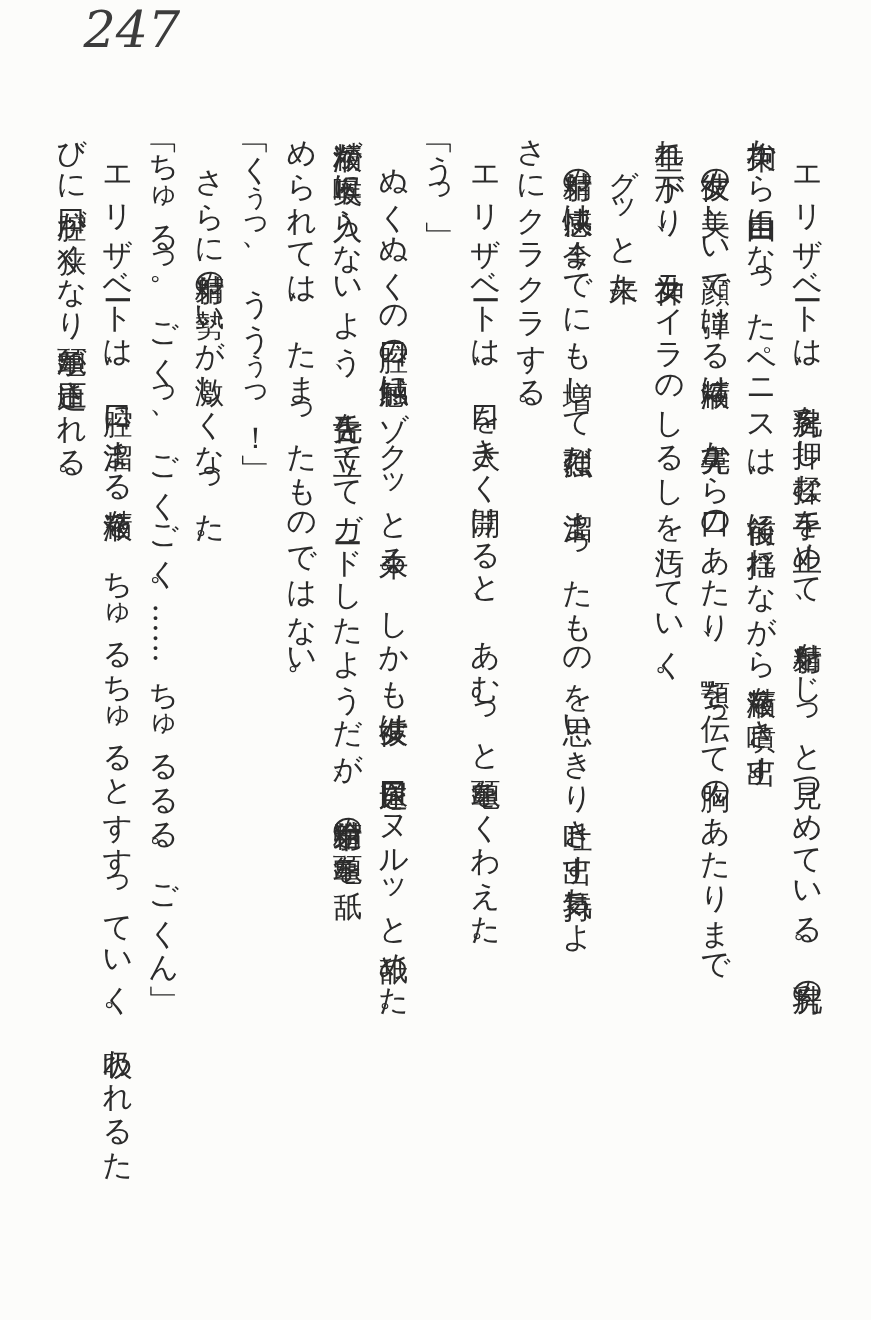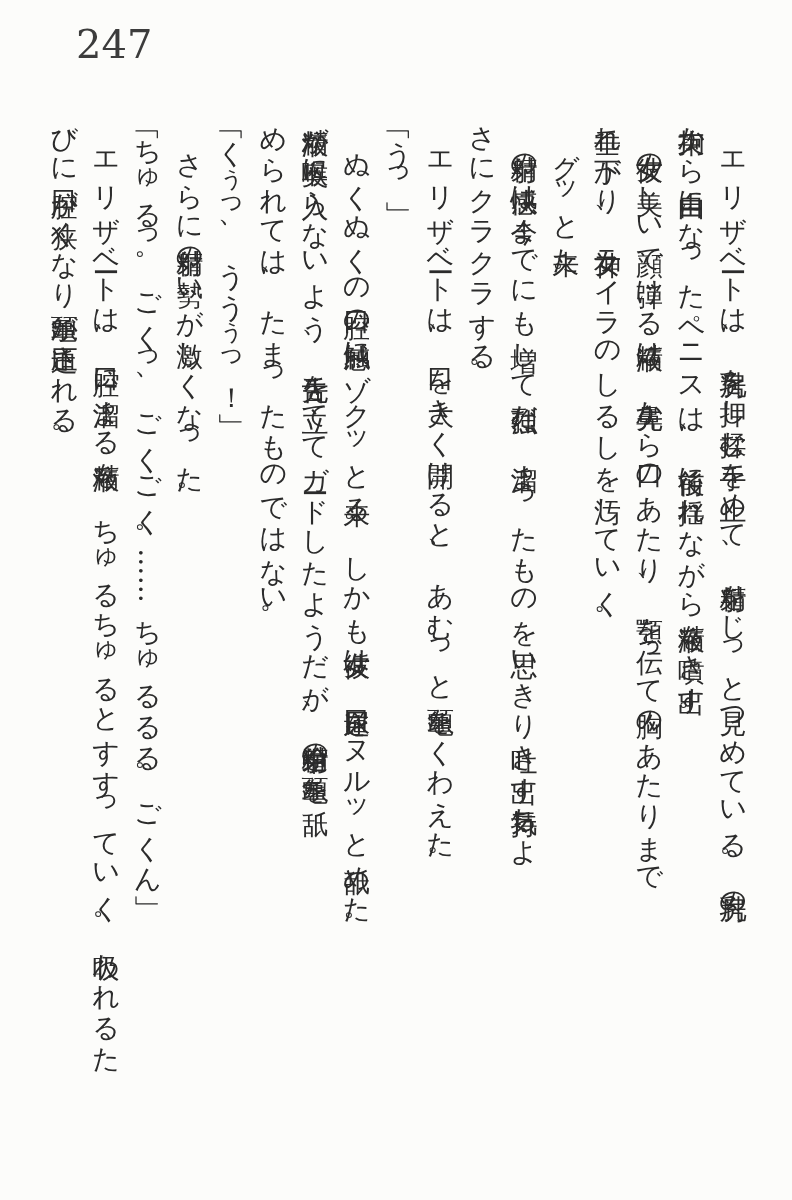--- a/index.html
+++ b/index.html
@@ -20,23 +20,24 @@
     overflow: hidden;
     font-family: "DejaVu Serif", "Liberation Serif", serif;
   }
   .page {
     position: absolute;
     inset: 0;
   }
   .page-number {
     position: absolute;
     left: 76px;
-    top: 24px;
+    top: 4px;
     font-family: "DejaVu Serif", "Liberation Serif", serif;
-    font-size: 40px;
+    font-style: italic;
+    font-size: 46px;
     line-height: 1;
     color: var(--pn);
   }
   .vtext {
     position: absolute;
     top: 108px;
     right: 38px;
     height: 1062px;
     writing-mode: vertical-rl;
     text-orientation: mixed;

